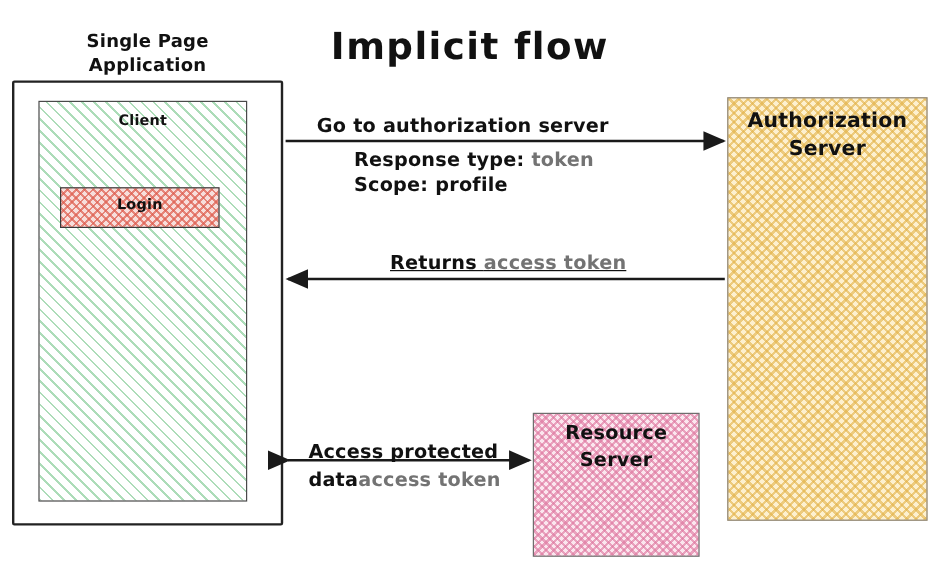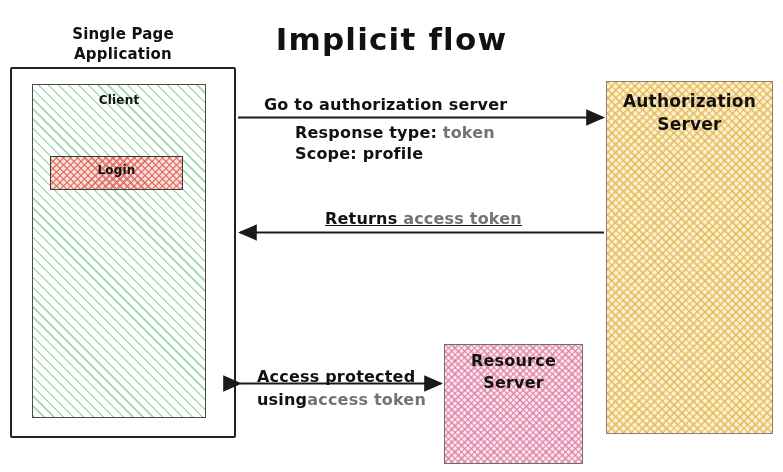--- a/index.html
+++ b/index.html
@@ -142,16 +142,16 @@
 
   <div id="lbl-resp" class="alabel hand">
     <div><span>Response type: </span><span class="green">token</span></div>
     <div>Scope: profile</div>
   </div>
 
   <div id="lbl-ret" class="alabel hand"><span>Returns </span><span class="green">access token</span></div>
 
   <div id="lbl-acc" class="alabel hand">
     <div>Access protected</div>
-    <div><span>using</span><span class="green">access token</span></div>
+    <div><span>data</span><span class="green">access token</span></div>
   </div>
 
 </div>
 
 </body></html>

